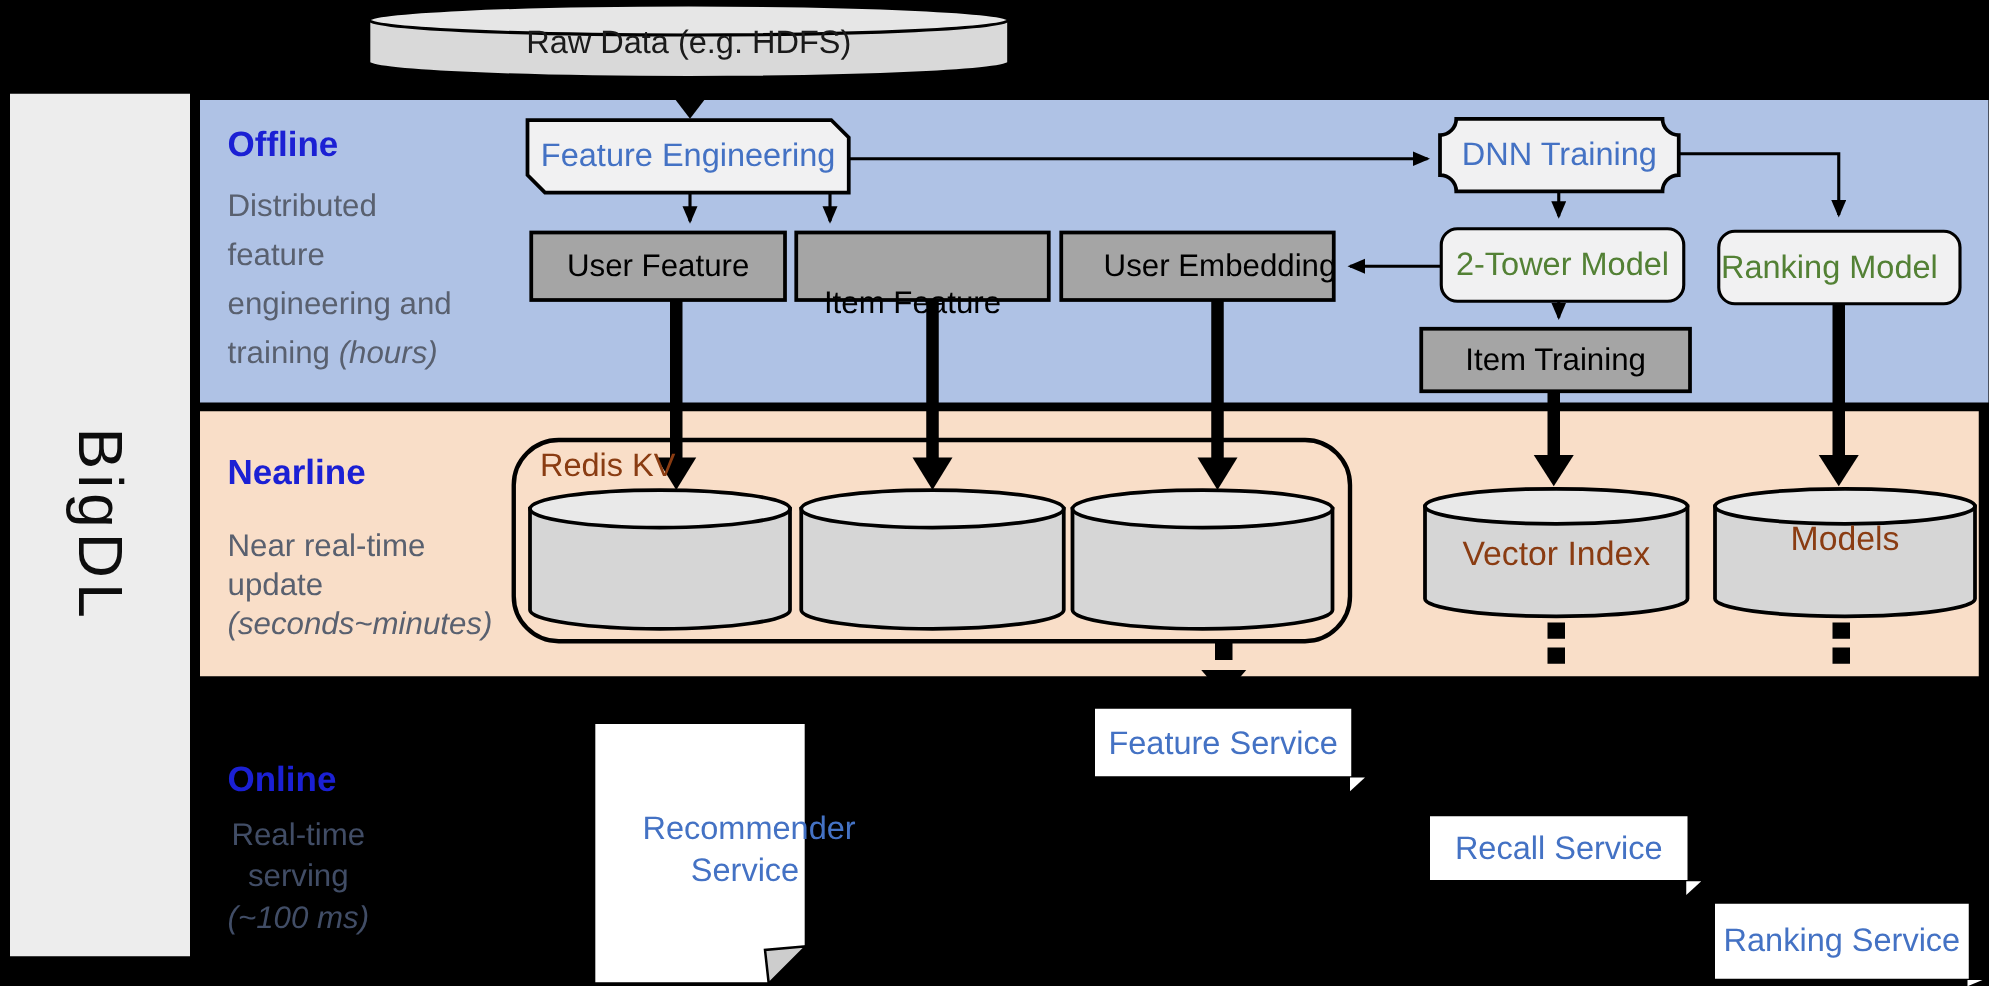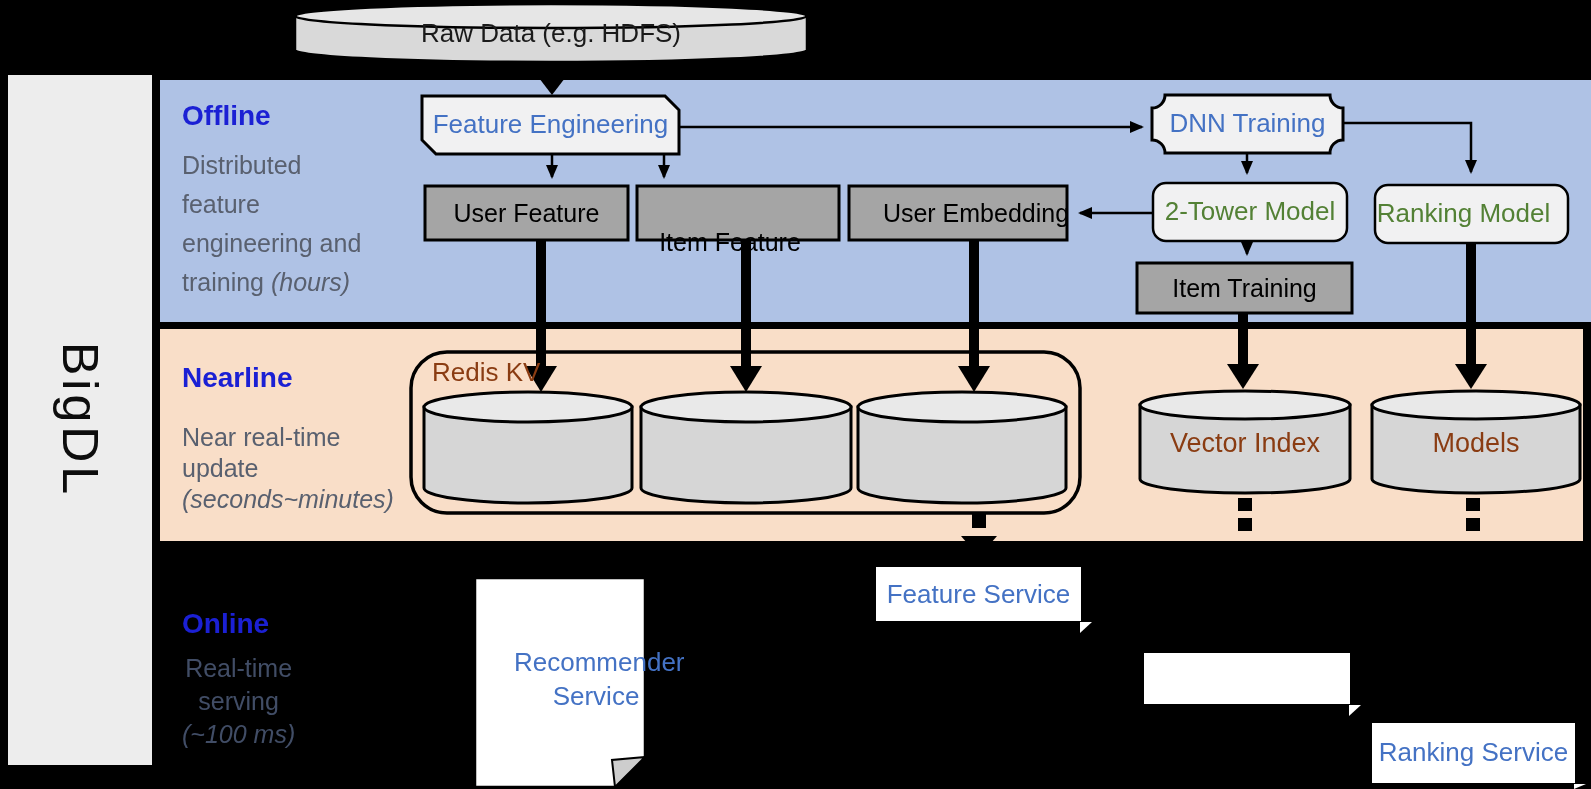--- a/index.html
+++ b/index.html
@@ -170,19 +170,20 @@
   <div class="lbl ctr blue-t" style="left:422px;top:110px;width:257px;">Feature Engineering</div>
   <div class="lbl ctr blue-t" style="left:1152px;top:109px;width:191px;">DNN Training</div>
   <div class="lbl ctr black-t" style="left:425px;top:199px;width:203px;">User Feature</div>
   <div class="lbl ctr black-t" style="left:637px;top:199px;width:186px;margin-top:29px;">Item Feature</div>
   <div class="lbl ctr black-t" style="left:849px;top:199px;width:254px;">User Embedding</div>
   <div class="lbl ctr green-t" style="left:1153px;top:197px;width:194px;">2-Tower Model</div>
   <div class="lbl ctr green-t" style="left:1375px;top:199px;width:177px;">Ranking Model</div>
   <div class="lbl ctr black-t" style="left:1137px;top:274px;width:215px;">Item Training</div>
   <div class="lbl brown-t" style="left:432px;top:358px;">Redis KV</div>
   <div class="lbl ctr brown-t" style="left:1140px;top:428px;width:210px;font-size:27px;">Vector Index</div>
-  <div class="lbl ctr brown-t" style="left:1372px;top:428px;width:208px;font-size:27px;">Models</div>
+  <div class="lbl ctr brown-t" style="left:1372px;top:416px;width:208px;font-size:27px;">Models</div>
 
   <div class="lbl ctr blue-t" style="left:478px;top:645px;width:164px;line-height:34px;padding-left:36px;">Recommender Service</div>
   <div class="lbl ctr blue-t" style="left:876px;top:580px;width:205px;">Feature Service</div>
+  <div class="lbl ctr blue-t" style="left:1144px;top:664px;width:206px;">Recall Service</div>
   <div class="lbl ctr blue-t" style="left:1372px;top:738px;width:203px;">Ranking Service</div>
 
 </div>
 
 </body></html>

